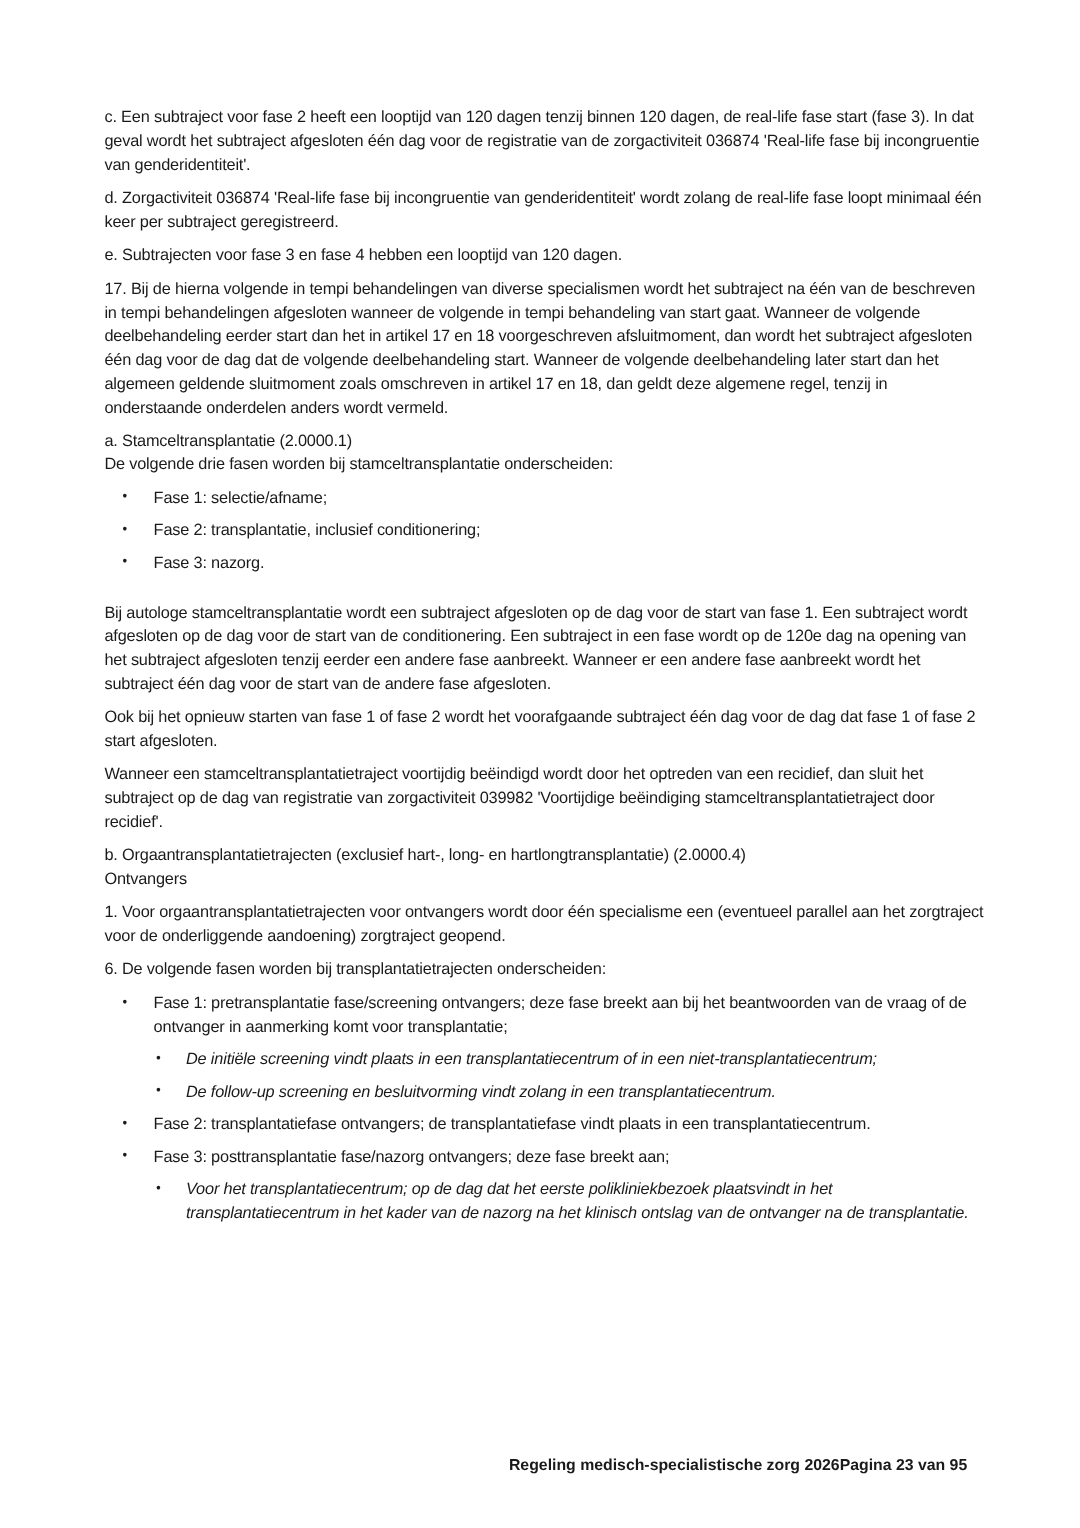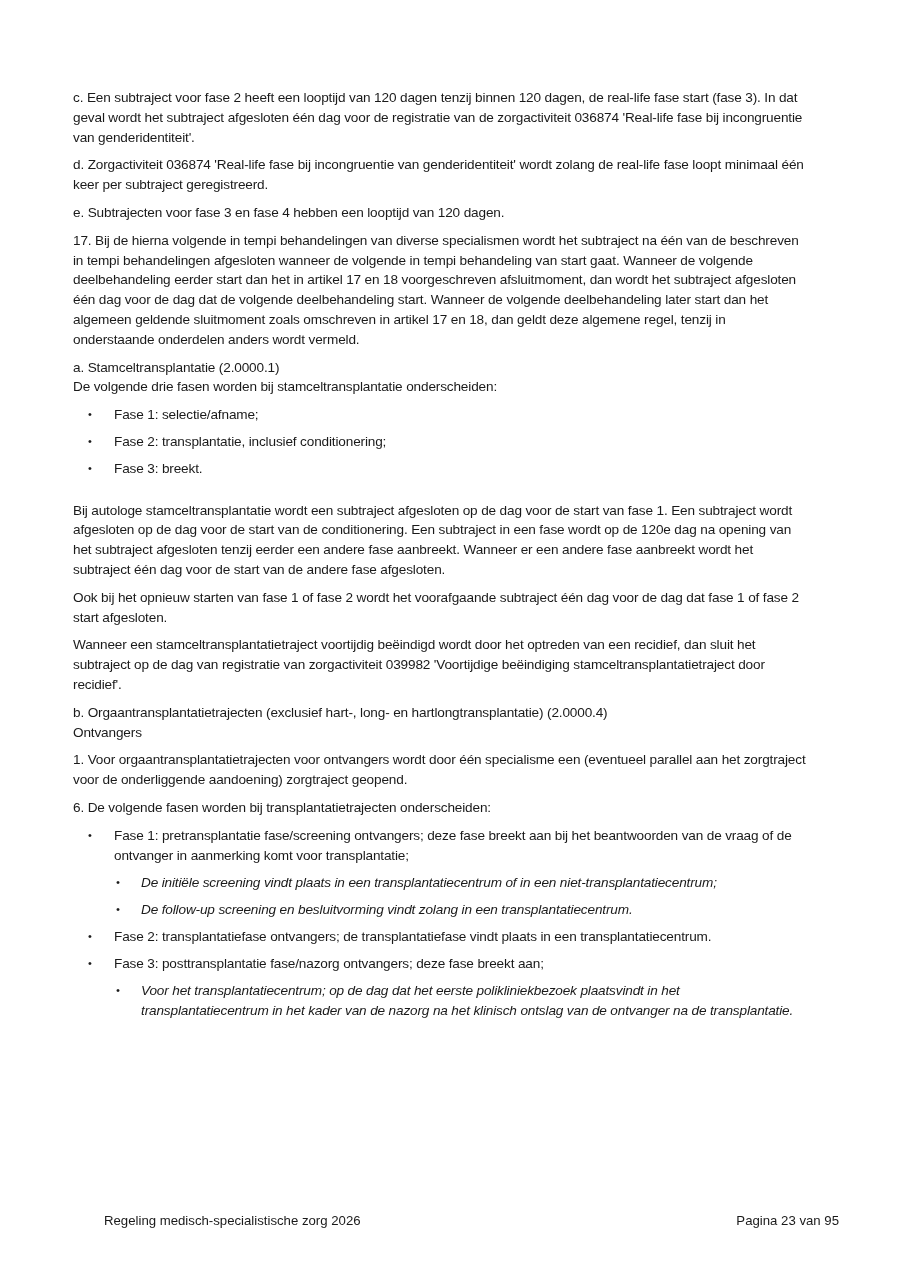--- a/index.html
+++ b/index.html
@@ -1,47 +1,47 @@
 <!DOCTYPE html>
 <html><head>
 <meta charset="utf-8">
 <style>
   html, body { margin: 0; padding: 0; background: #ffffff; }
   body { width: 900px; height: 1273px; position: relative; overflow: hidden;
          font-family: "Liberation Sans", sans-serif; color: #1a1a1a; }
-  .page { position: absolute; left: 73px; top: 88px; width: 735px;
+  .page { position: absolute; left: 87px; top: 88px; width: 735px;
           font-size: 13.6px; line-height: 19.8px; letter-spacing: -0.15px; }
   p { margin: 0 0 8px 0; }
   .tight { margin-bottom: 0; }
   .bold { font-weight: normal; }
   ul { list-style: none; margin: 8px 0 8px 0; padding: 0; }
   ul li { position: relative; padding-left: 41px; margin-bottom: 7px; }
   ul li::before { content: "\2022"; position: absolute; left: 15px; top: 0; font-size: 11px; }
   ul.sub { margin: 8px 0 0 0; font-style: italic; }
   ul.sub li { padding-left: 27px; }
   ul.sub li::before { left: 2px; }
   .spacer { height: 14px; }
-  .footer { position: absolute; top: 1213px; left: 104px; width: 735px;
-            font-size: 13.2px; display: flex; justify-content: space-between; }
+  .footer { position: absolute; top: 1213px; left: 71px; width: 735px;
+            font-size: 13.2px; display: flex; justify-content: flex-end; font-weight: bold; }
 </style>
 </head>
 <body>
 
 <div class="page">
   <p>c. Een subtraject voor fase 2 heeft een looptijd van 120 dagen tenzij binnen 120 dagen, de real-life fase start (fase 3). In dat geval wordt het subtraject afgesloten één dag voor de registratie van de zorgactiviteit 036874 'Real-life fase bij incongruentie van genderidentiteit'.</p>
   <p>d. Zorgactiviteit 036874 'Real-life fase bij incongruentie van genderidentiteit' wordt zolang de real-life fase loopt minimaal één keer per subtraject geregistreerd.</p>
   <p>e. Subtrajecten voor fase 3 en fase 4 hebben een looptijd van 120 dagen.</p>
   <p>17. Bij de hierna volgende in tempi behandelingen van diverse specialismen wordt het subtraject na één van de beschreven in tempi behandelingen afgesloten wanneer de volgende in tempi behandeling van start gaat. Wanneer de volgende deelbehandeling eerder start dan het in artikel 17 en 18 voorgeschreven afsluitmoment, dan wordt het subtraject afgesloten één dag voor de dag dat de volgende deelbehandeling start. Wanneer de volgende deelbehandeling later start dan het algemeen geldende sluitmoment zoals omschreven in artikel 17 en 18, dan geldt deze algemene regel, tenzij in onderstaande onderdelen anders wordt vermeld.</p>
 
   <p class="tight">a. Stamceltransplantatie (2.0000.1)</p>
   <p class="tight">De volgende drie fasen worden bij stamceltransplantatie onderscheiden:</p>
   <ul>
     <li>Fase 1: selectie/afname;</li>
     <li>Fase 2: transplantatie, inclusief conditionering;</li>
-    <li>Fase 3: breekt.</li>
+    <li>Fase 3: nazorg.</li>
   </ul>
   <div class="spacer"></div>
   <p>Bij autologe stamceltransplantatie wordt een subtraject afgesloten op de dag voor de start van fase 1. Een subtraject wordt afgesloten op de dag voor de start van de conditionering. Een subtraject in een fase wordt op de 120e dag na opening van het subtraject afgesloten tenzij eerder een andere fase aanbreekt. Wanneer er een andere fase aanbreekt wordt het subtraject één dag voor de start van de andere fase afgesloten.</p>
   <p>Ook bij het opnieuw starten van fase 1 of fase 2 wordt het voorafgaande subtraject één dag voor de dag dat fase 1 of fase 2 start afgesloten.</p>
   <p>Wanneer een stamceltransplantatietraject voortijdig beëindigd wordt door het optreden van een recidief, dan sluit het subtraject op de dag van registratie van zorgactiviteit 039982 'Voortijdige beëindiging stamceltransplantatietraject door recidief'.</p>
 
   <p class="tight">b. Orgaantransplantatietrajecten (exclusief hart-, long- en hartlongtransplantatie) (2.0000.4)</p>
   <p class="bold">Ontvangers</p>
   <p>1. Voor orgaantransplantatietrajecten voor ontvangers wordt door één specialisme een (eventueel parallel aan het zorgtraject voor de onderliggende aandoening) zorgtraject geopend.</p>
   <p class="tight">6. De volgende fasen worden bij transplantatietrajecten onderscheiden:</p>

